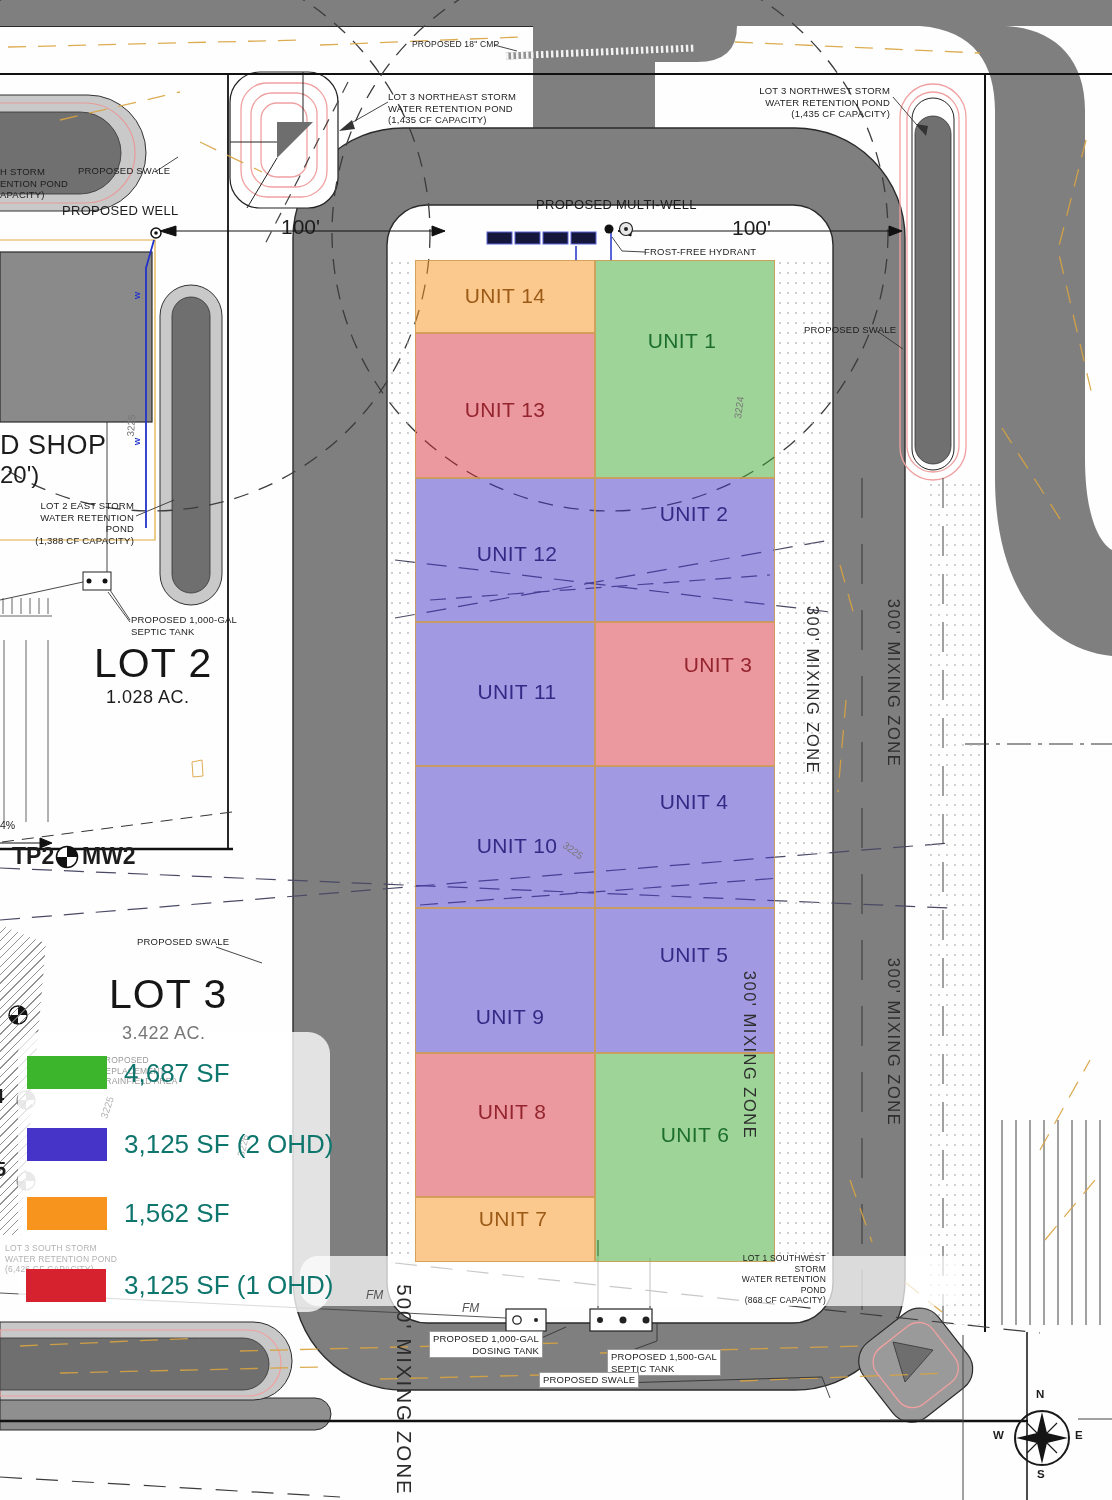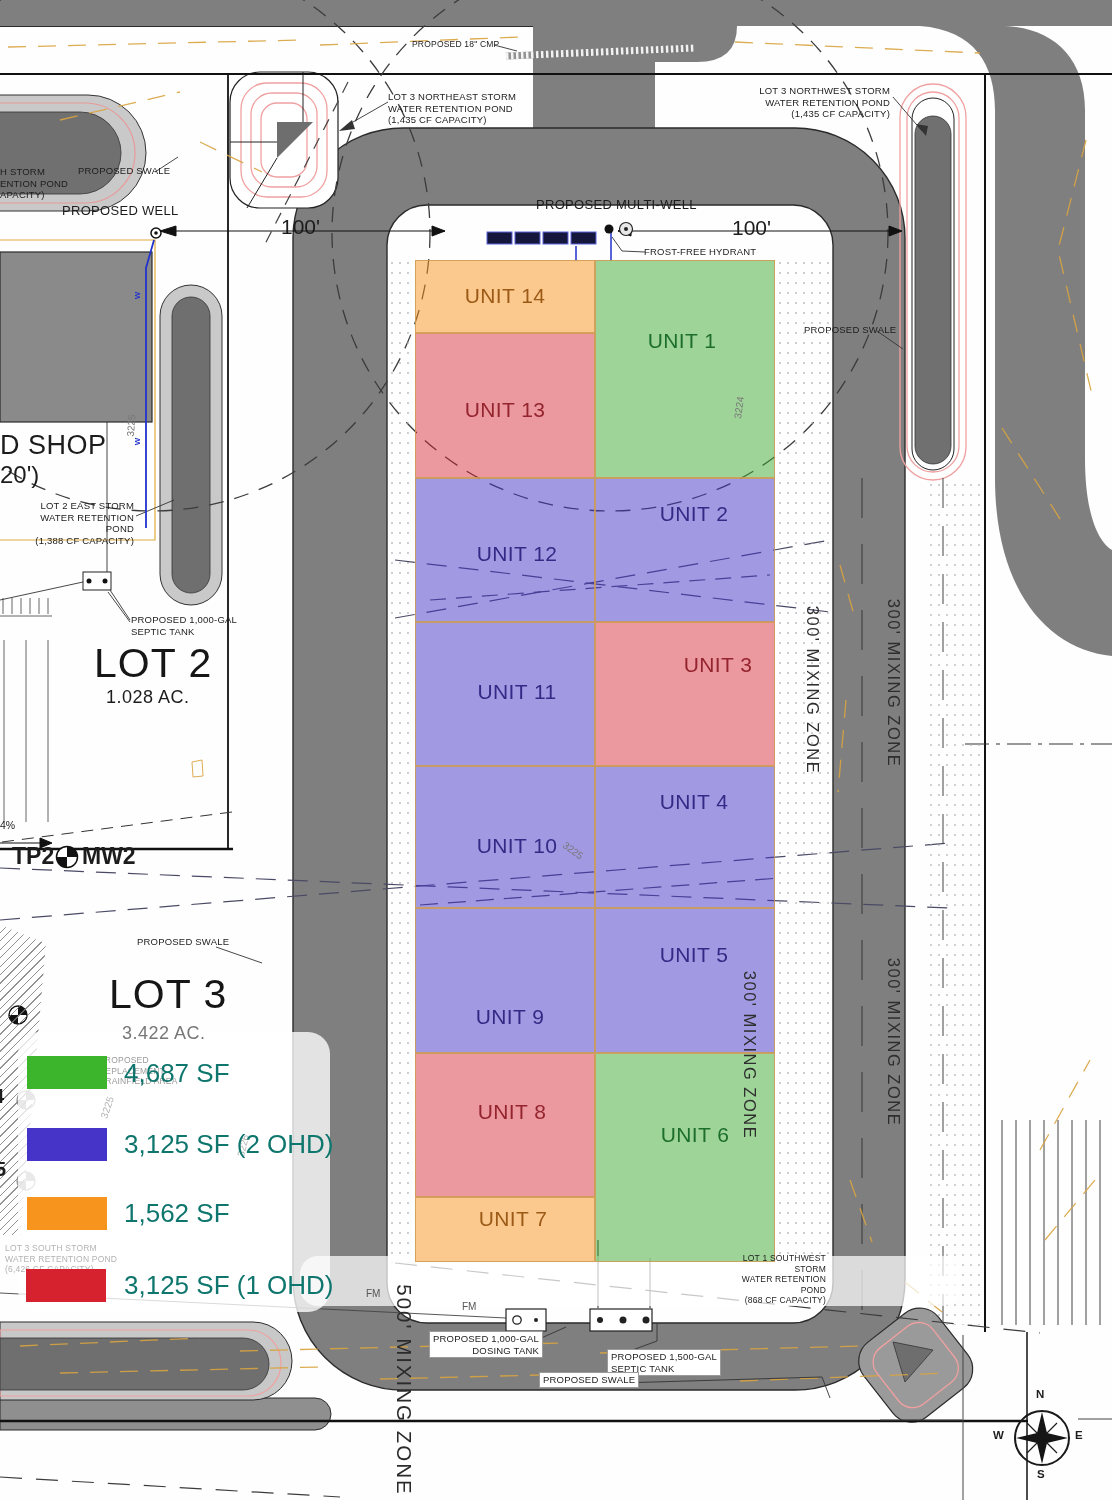--- a/index.html
+++ b/index.html
@@ -18,21 +18,21 @@
   .tpw{font-size:23px;font-weight:bold;white-space:nowrap}
   .shop{font-size:27px;letter-spacing:.5px;white-space:nowrap}
   .shop2{font-size:24px;white-space:nowrap}
   .frag{font-size:20px;font-weight:bold}
   .box{background:#fff;border:.5px solid #9a9a9a;padding:1px 3px}
   .mz{font-size:16.5px;letter-spacing:1.5px;color:#2e2e2e;white-space:nowrap;transform:translate(-50%,-50%) rotate(90deg)}
   .mz5{font-size:20.5px;letter-spacing:2px;color:#2b2b2b;white-space:nowrap;transform:translate(-50%,-50%) rotate(90deg)}
   .cont{font-size:10px;color:#777;white-space:nowrap}
   .faint{color:#b3b3b3}
   .gfaint{color:#9a9a9a}
-  .fm{font-size:10px;color:#555}
+  .fm{font-size:12px;font-style:italic;color:#555}
   .wlab{font-size:8px;color:#2233cc;font-weight:bold;transform:rotate(-90deg)}
   .cell{position:absolute;box-sizing:border-box;border:1px solid rgba(207,154,80,.85)}
   .c-green{background:rgba(62,170,50,.5)}
   .c-purple{background:rgba(70,51,200,.5)}
   .c-red{background:rgba(214,33,46,.46)}
   .c-orange{background:rgba(247,148,30,.5)}
   .ulabel{position:absolute;transform:translate(-50%,-50%);font-size:21px;letter-spacing:.4px;white-space:nowrap}
   .t-green{color:#1d6e2d}.t-purple{color:#342a86}.t-red{color:#94252e}.t-orange{color:#9c5a17}
   .stip{position:absolute;background-image:radial-gradient(#a8a8b2 .9px,transparent 1.1px);background-size:8px 10px;opacity:.55}
   .hatch{position:absolute;left:0;top:925px;width:46px;height:310px;

